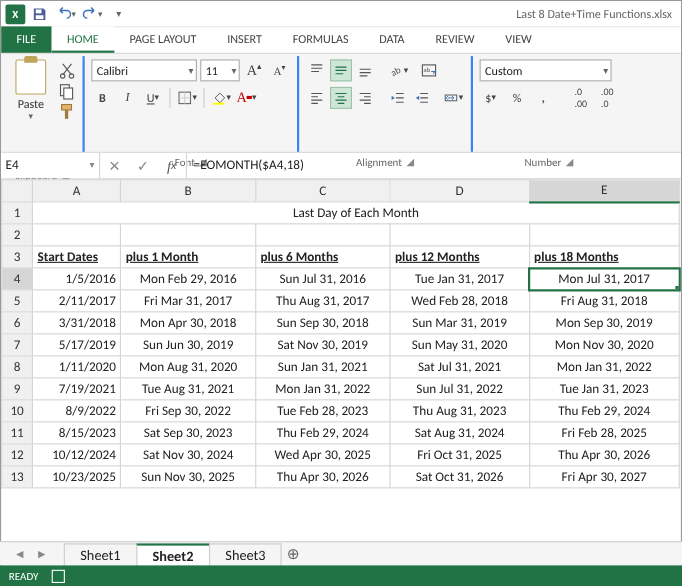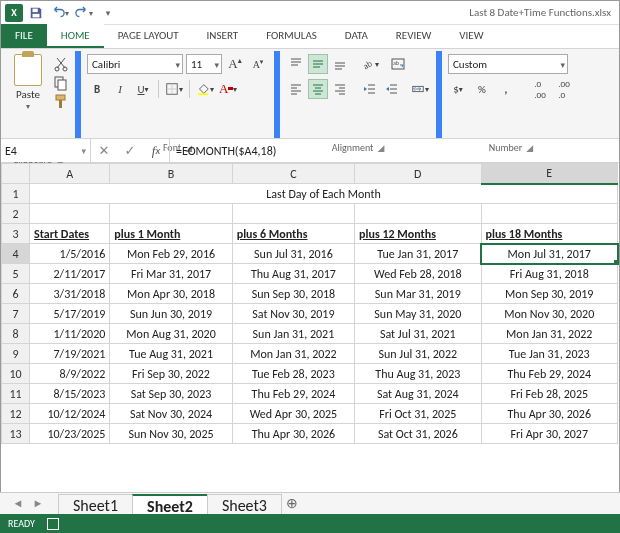--- a/index.html
+++ b/index.html
@@ -14,21 +14,21 @@
   .titlebar .filename { margin-left: auto; margin-right: 8px; color:#666; font-size: 11px; }
 
   
   .ribbon-tabs { height: 24px; background: #fff; display:flex; align-items:flex-end; border-bottom: 1px solid #d4d4d4;}
   .ribbon-tab { padding: 0 14px; height: 24px; line-height: 24px; font-size: 11px; color:#444; cursor:pointer;}
   .ribbon-tab.file { background:#217346; color:#fff; font-size:11px;}
   .ribbon-tab.active { color:#217346; border-bottom: 2px solid #217346; background:#fff;}
 
   
   .ribbon { height: 90px; background: #f5f5f5; border-bottom:1px solid #d4d4d4; display:flex; align-items:stretch; padding: 2px 0 0 0;}
-  .group { border-right:6px solid #3b82f6; padding: 3px 6px 0 6px; display:flex; flex-direction:column; justify-content:space-between;}
+  .group { border-right:2px solid #3b82f6; padding: 3px 6px 0 6px; display:flex; flex-direction:column; justify-content:space-between;}
   .group-label { text-align:center; font-size:10px; color:#666; padding: 2px 0 2px; display:flex; justify-content:center; align-items:center; gap:4px;margin-top:40px;}
   .group-label .launcher { font-size:9px; color:#888;}
 
   
   .clipboard-body { display:flex; align-items:flex-start; gap:4px;}
   .paste-btn { display:flex; flex-direction:column; align-items:center; width:42px;}
   .paste-icon { width:28px; height:32px; background:#fff; border:1px solid #bfa45a; border-radius:2px; position:relative;}
   .paste-icon::before { content:""; position:absolute; top:-4px; left:7px; width:12px; height:6px; background:#bfa45a; border-radius:2px 2px 0 0;}
   .paste-label { font-size:11px; color:#333; margin-top:2px;}
   .paste-arrow { font-size:8px; color:#666;}
@@ -78,21 +78,21 @@
   td { padding: 0 4px; }
   td.right{ text-align:right;} td.center{text-align:center;}
   .title-cell{ text-align:center; font-size:16px;}
   .hdr{ font-weight:bold;text-decoration:underline; }
   td.selcell { outline:2px solid #217346; outline-offset:-1px; background:#fff; position:relative;}
   td.selcell::after{ content:""; position:absolute; right:-2px; bottom:-2px; width:5px; height:5px; background:#217346;}
 
   
   .sheet-tabs-row { position:absolute; bottom:19px; left:0; right:0; height:22px; background:#f5f5f5; border-top:1px solid #ccc; display:flex; align-items:center; padding-left:8px; gap:0;}
   .nav-arr { width:20px; text-align:center; color:#888;}
-  .stab { padding: 0 14px; height:22px; line-height:22px; border:1px solid #ccc; border-bottom:none; background:#f5f5f5; font-size:16px; margin-right:-1px; position:relative; top:1px;}
+  .stab { padding: 0 14px; height:22px; line-height:22px; border:1px solid #ccc; border-bottom:none; background:#f5f5f5; font-size:13px; margin-right:-1px; position:relative; top:1px;}
   .stab.active { background:#fff; font-weight:bold; border-top:2px solid #217346; border-bottom:1px solid #fff;}
   .newsheet { width:22px; text-align:center; color:#666; font-size:14px;}
 
   
   .statusbar { position:absolute; bottom:0; left:0; right:0; height:19px; background:#217346; color:#fff; display:flex; align-items:center; padding:0 8px; font-size:10px; gap:12px;}
   .statusbar .macro-ic { width:12px; height:12px; border:1px solid #fff; display:inline-block;}
 </style>
 </head>
 <body>
 

